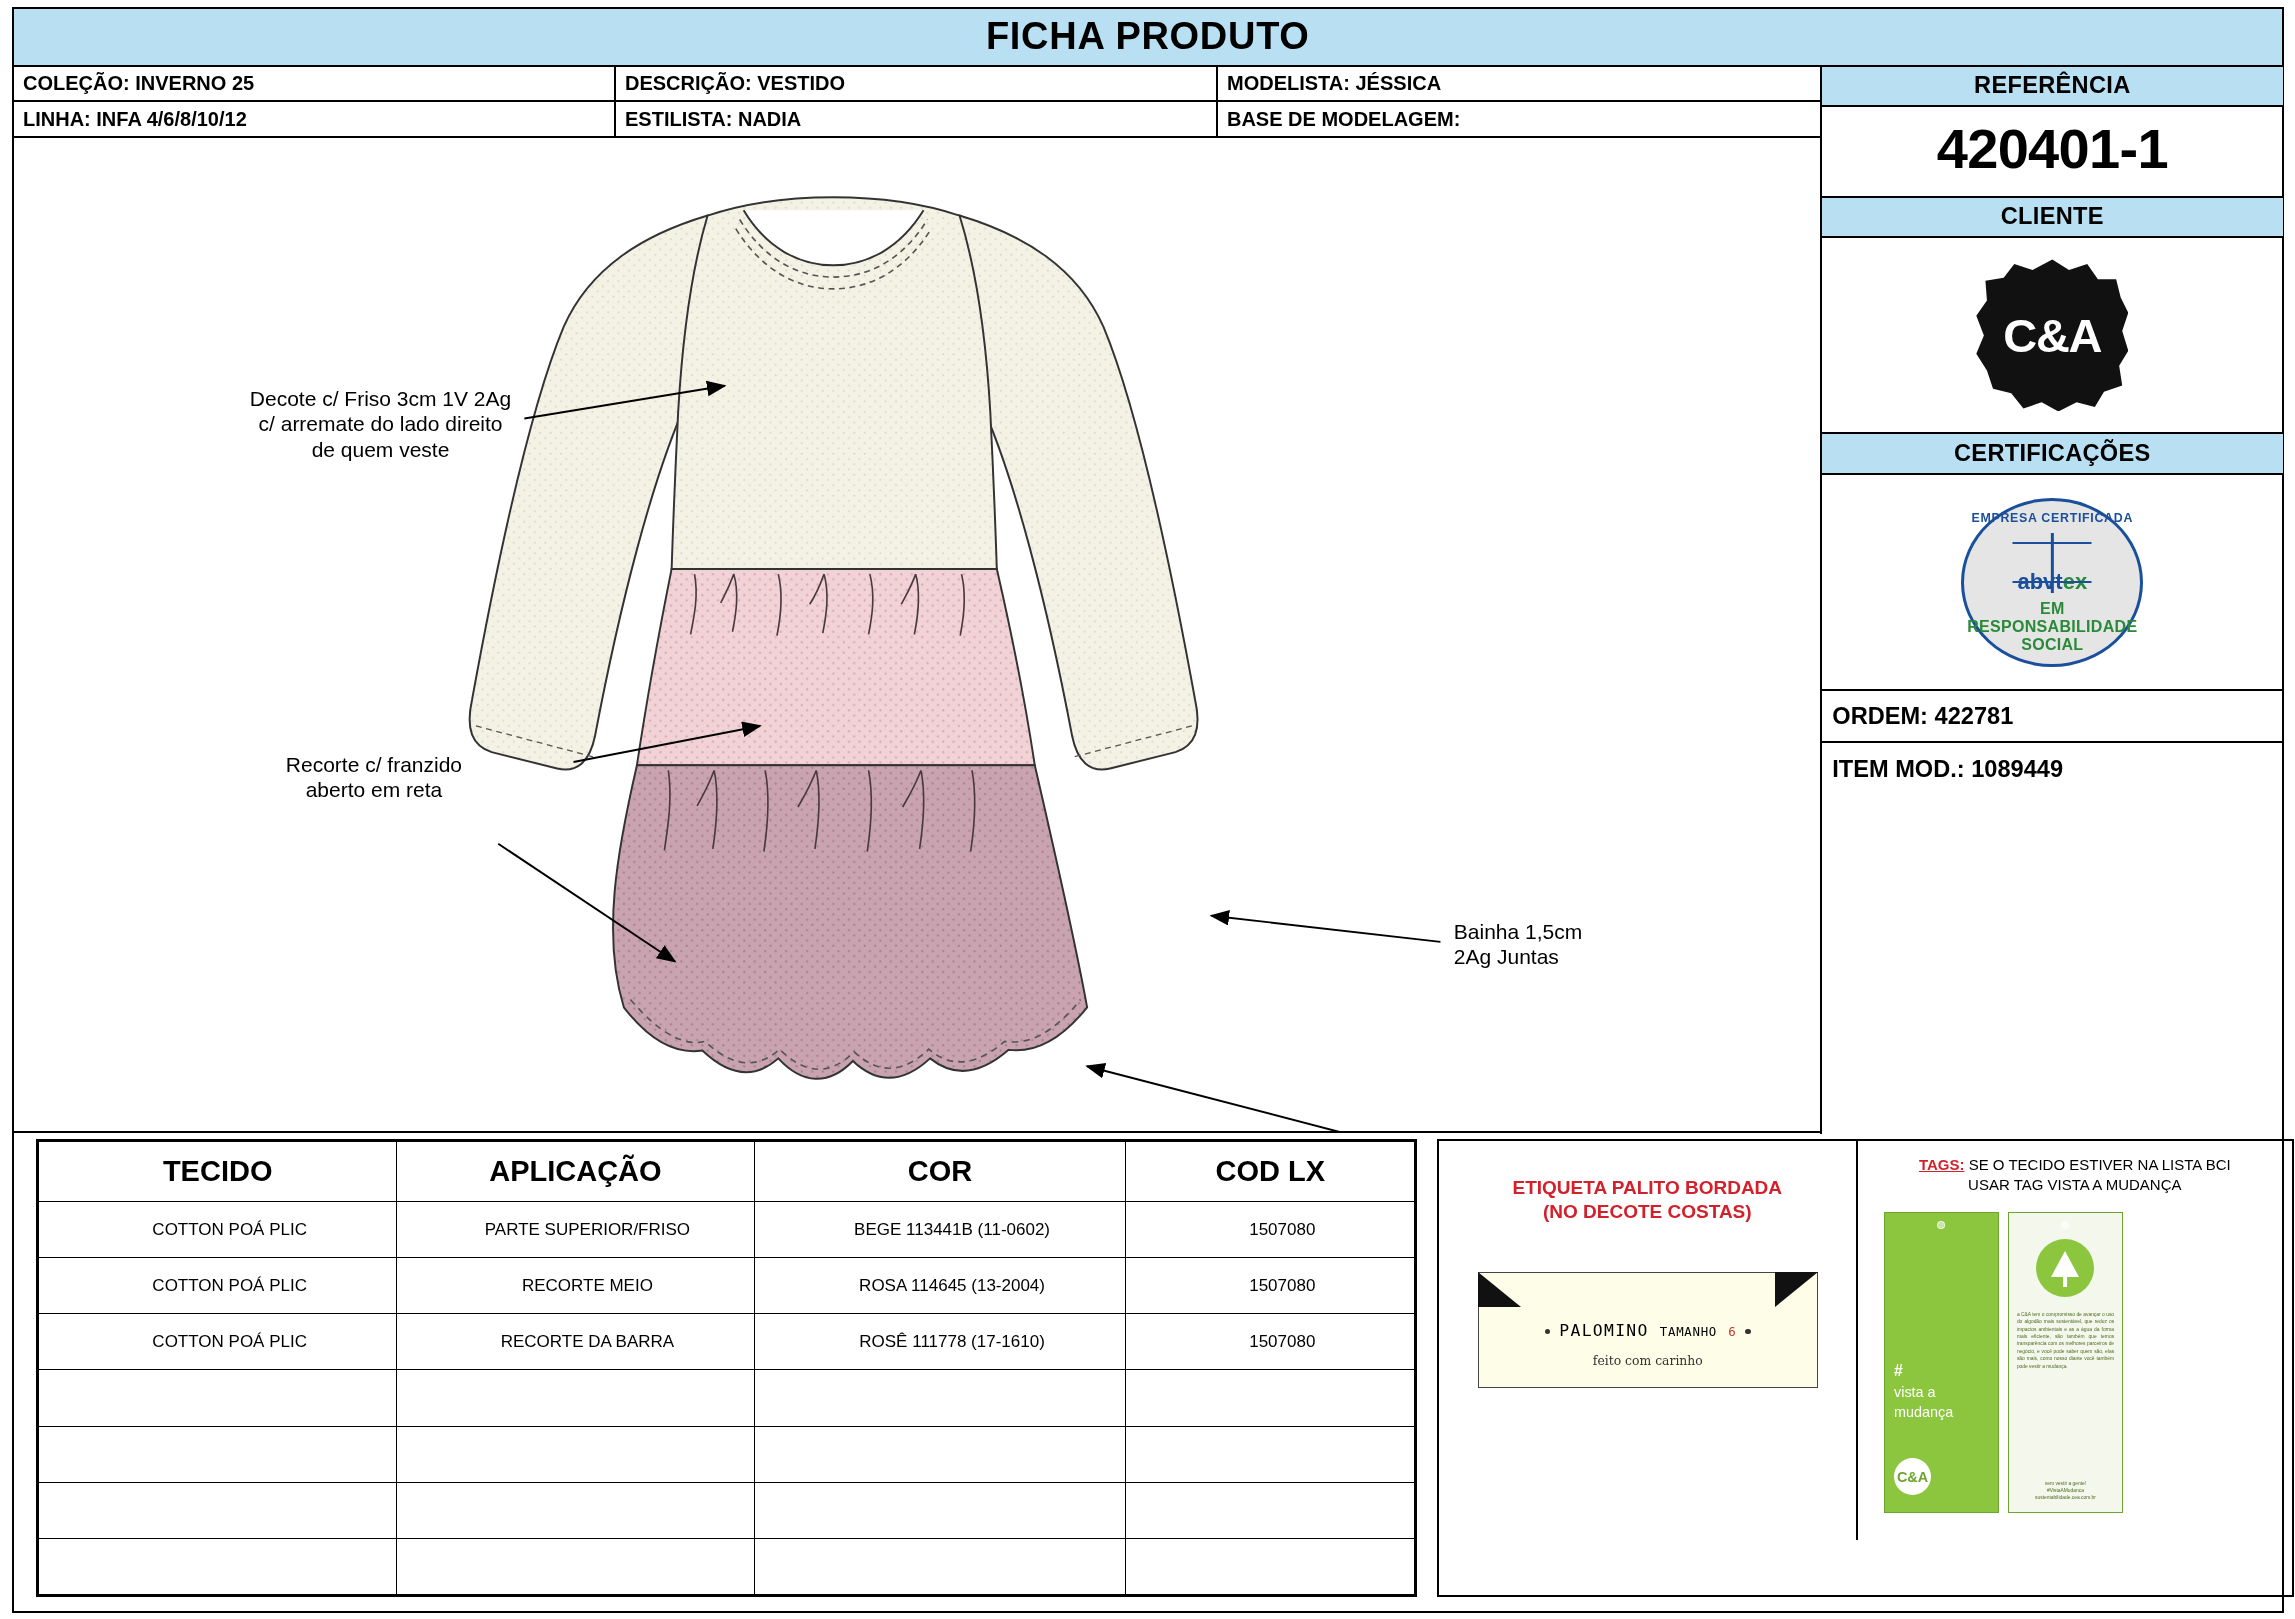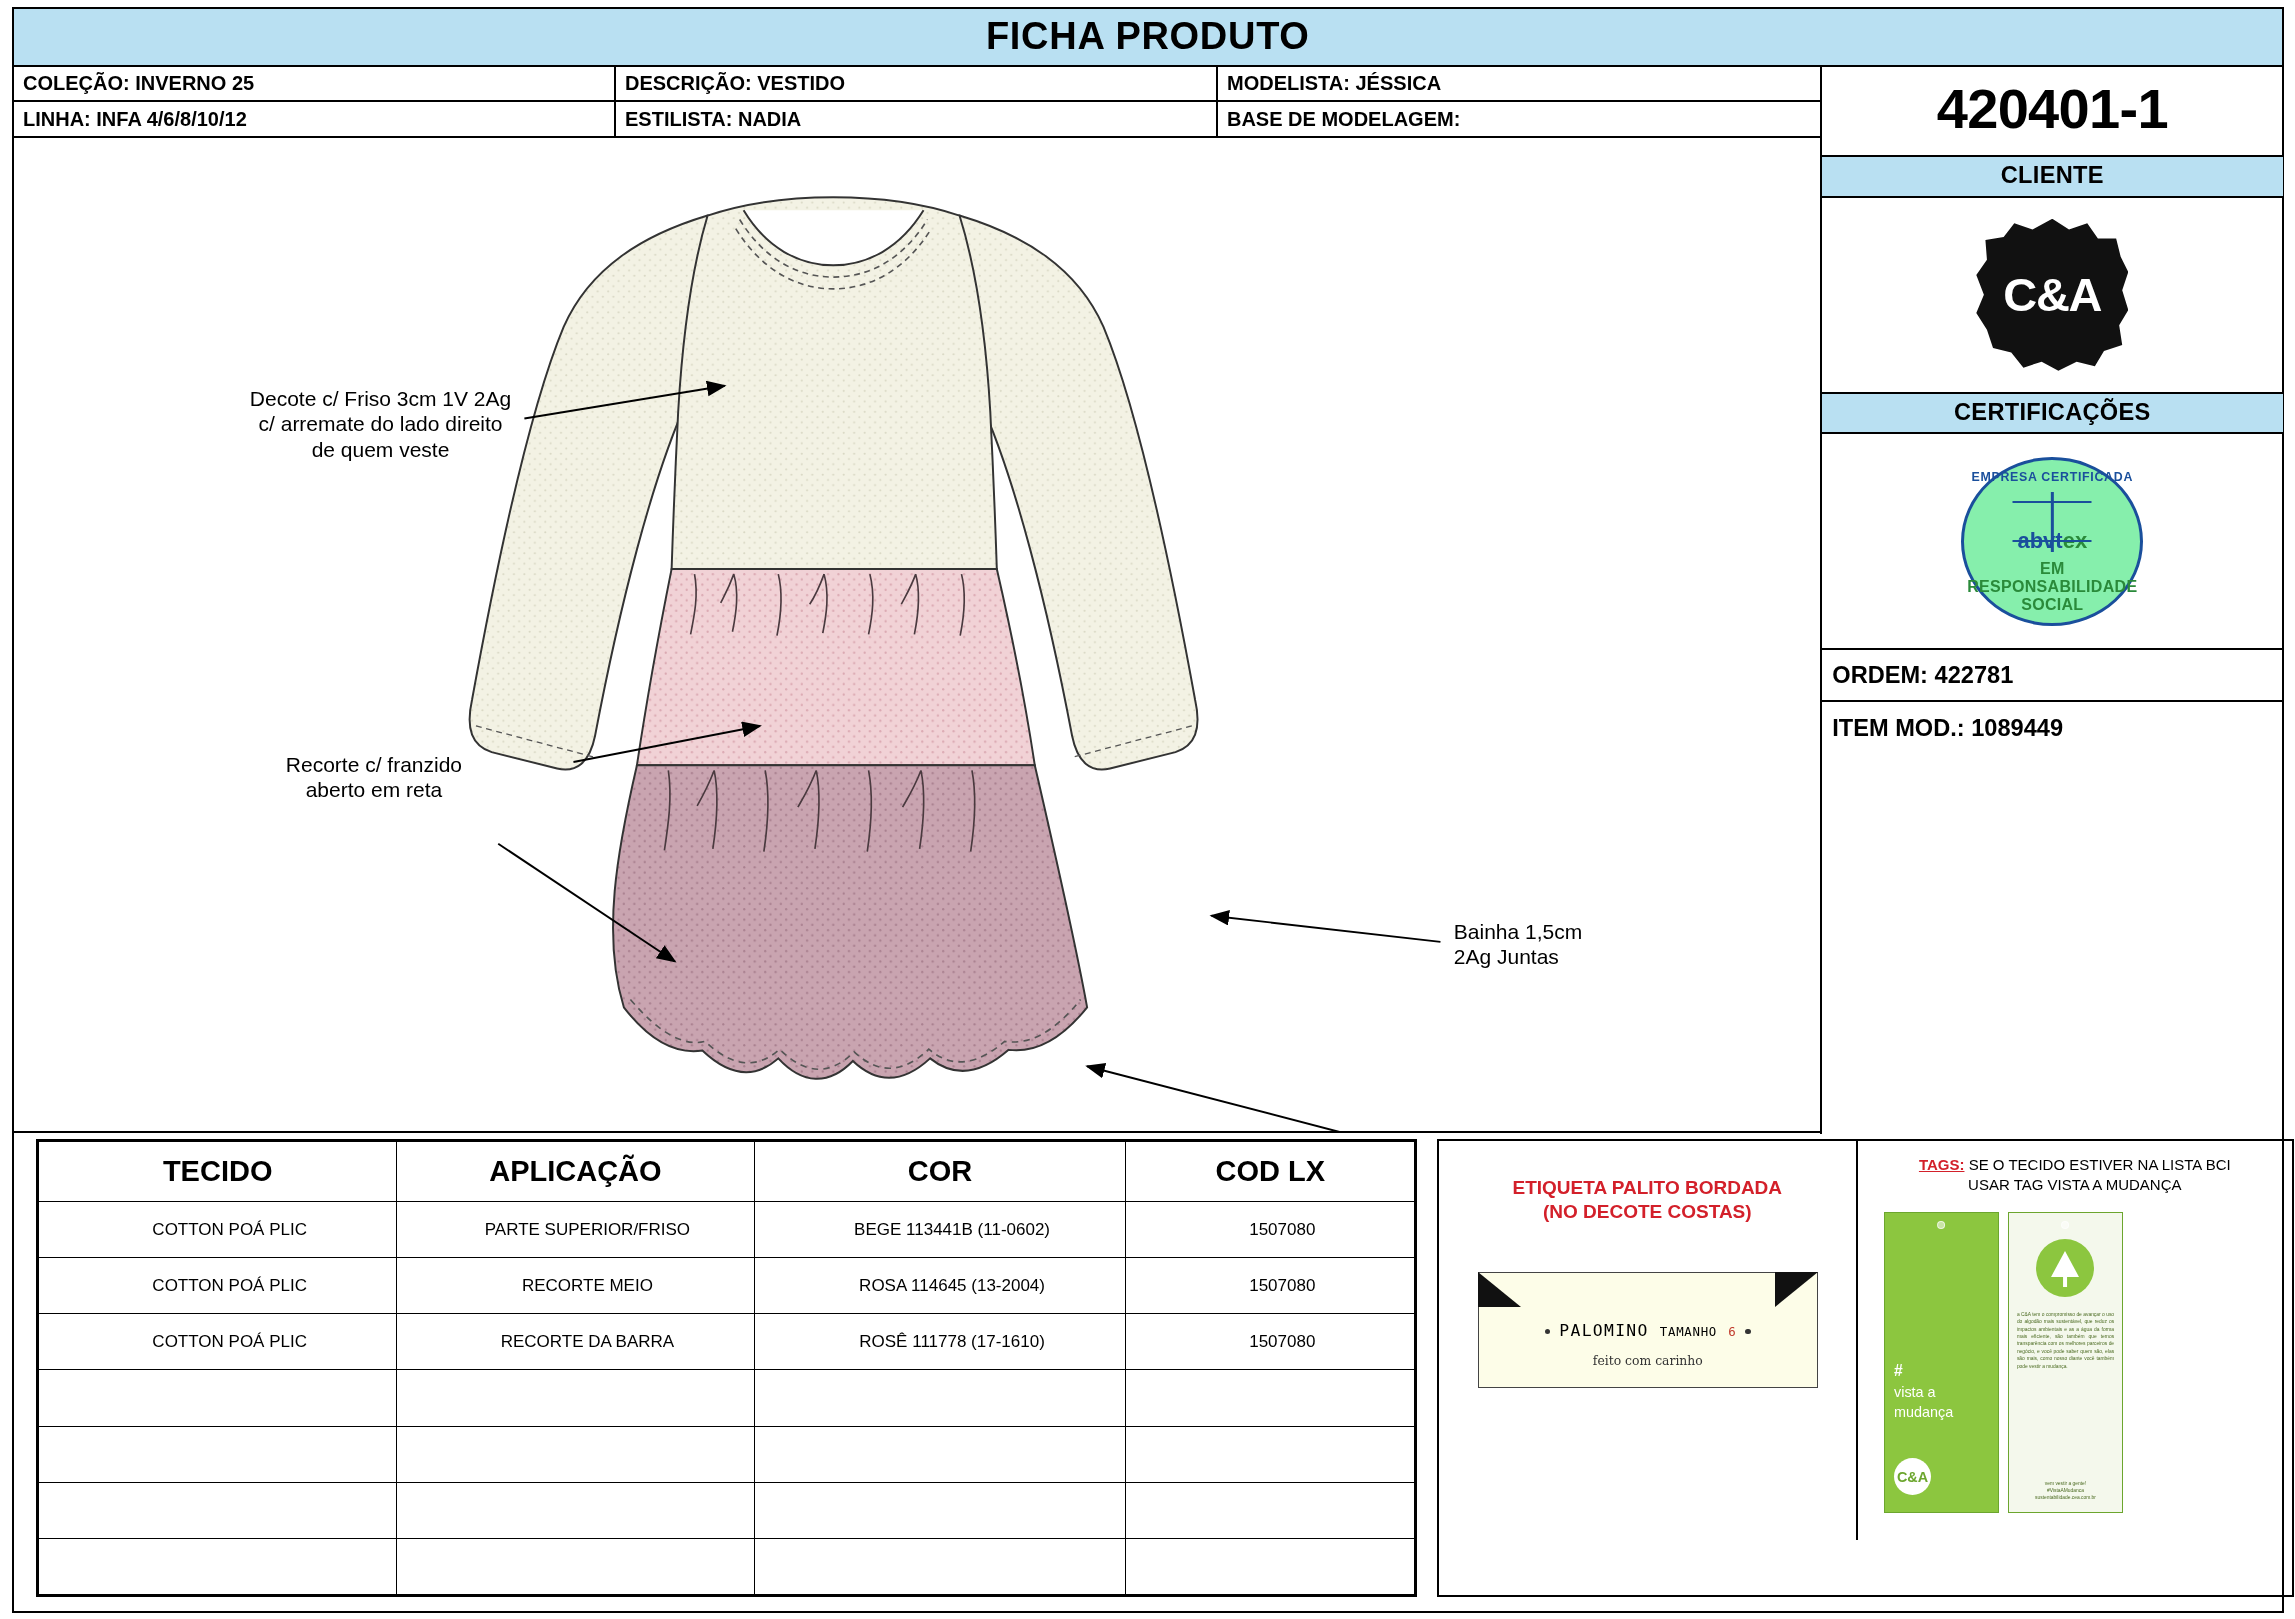--- a/index.html
+++ b/index.html
@@ -91,21 +91,21 @@
     border-bottom:2.6px solid #000;
     height:216px;
     display:flex; align-items:center; justify-content:center;
   }
   .abvtex {
     width:182px; height:169px;
     border-radius:50%;
     border:3.3px solid #1a4f9c;
     position:relative;
     display:flex; align-items:center; justify-content:center;
-    background:#86efac;
+    background:#e5e5e5;
   }
   .abvtex .arc-top {
     position:absolute; top:10.5px; left:0; width:100%;
     text-align:center; font-size:12.4px; font-weight:bold; color:#1a4f9c;
     letter-spacing:0.7px;
   }
   .abvtex .arc-bot {
     position:absolute; bottom:9.2px; left:0; width:100%;
     text-align:center; font-size:16px; font-weight:bold; color:#2a8a3a;
     letter-spacing:0.3px;
@@ -275,20 +275,21 @@
       <div class="cell c3">MODELISTA: JÉSSICA</div>
     </div>
     <div class="row r2">
       <div class="cell c1 b-r">LINHA: INFA 4/6/8/10/12</div>
       <div class="cell c2 b-r">ESTILISTA: NADIA</div>
       <div class="cell c3">BASE DE MODELAGEM:</div>
     </div>
   </div>
 
   <div class="rightpanel">
+    <div class="rp-band">REFERÊNCIA</div>
     <div class="rp-ref">
       <div class="num">420401-1</div>
     </div>
     <div class="rp-band">CLIENTE</div>
     <div class="rp-client">
       <div class="cea-badge">C&amp;A</div>
     </div>
     <div class="rp-band">CERTIFICAÇÕES</div>
     <div class="rp-cert">
       <div class="abvtex">

